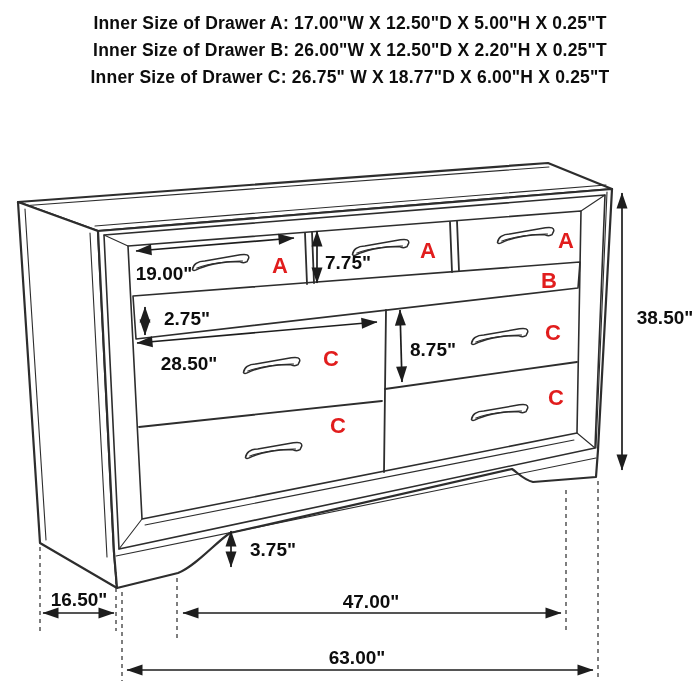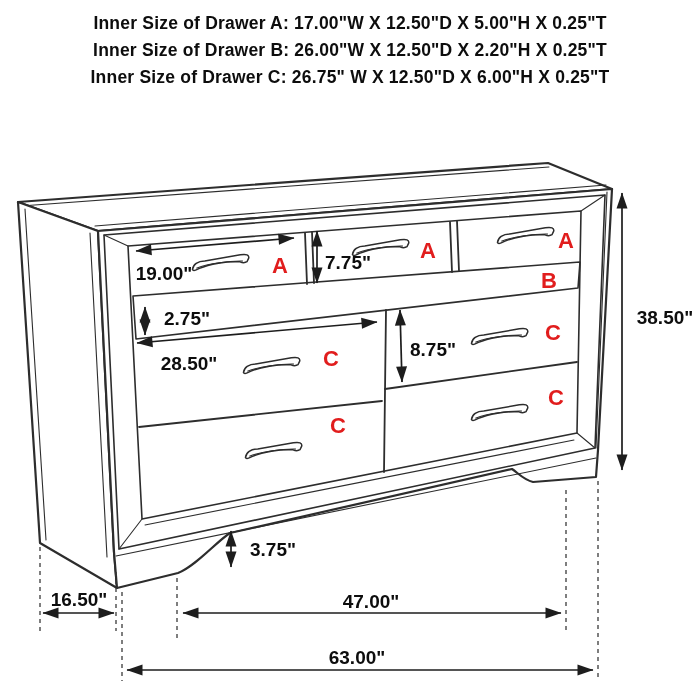--- a/index.html
+++ b/index.html
@@ -22,21 +22,21 @@
   .mid{text-anchor:middle;}
 </style>
 </head>
 <body>
 
 <div class="stage">
 
   <div class="title-block">
     <div>Inner Size of Drawer A: 17.00"W X 12.50"D X 5.00"H X 0.25"T</div>
     <div>Inner Size of Drawer B: 26.00"W X 12.50"D X 2.20"H X 0.25"T</div>
-    <div>Inner Size of Drawer C: 26.75" W X 12.50"D X 6.00"H X 0.25"T</div>
+    <div>Inner Size of Drawer C: 26.75" W X 18.77"D X 6.00"H X 0.25"T</div>
   </div>
 
   <svg width="700" height="700" viewBox="0 0 700 700">
     <defs>
       <marker id="arwE" markerWidth="17" markerHeight="12" refX="16" refY="6" orient="auto" markerUnits="userSpaceOnUse">
         <path d="M0.5,0.5 L16.5,6 L0.5,11.5 Z" fill="#1d1d1d"></path>
       </marker>
       <marker id="arwS" markerWidth="17" markerHeight="12" refX="16" refY="6" orient="auto-start-reverse" markerUnits="userSpaceOnUse">
         <path d="M0.5,0.5 L16.5,6 L0.5,11.5 Z" fill="#1d1d1d"></path>
       </marker>

